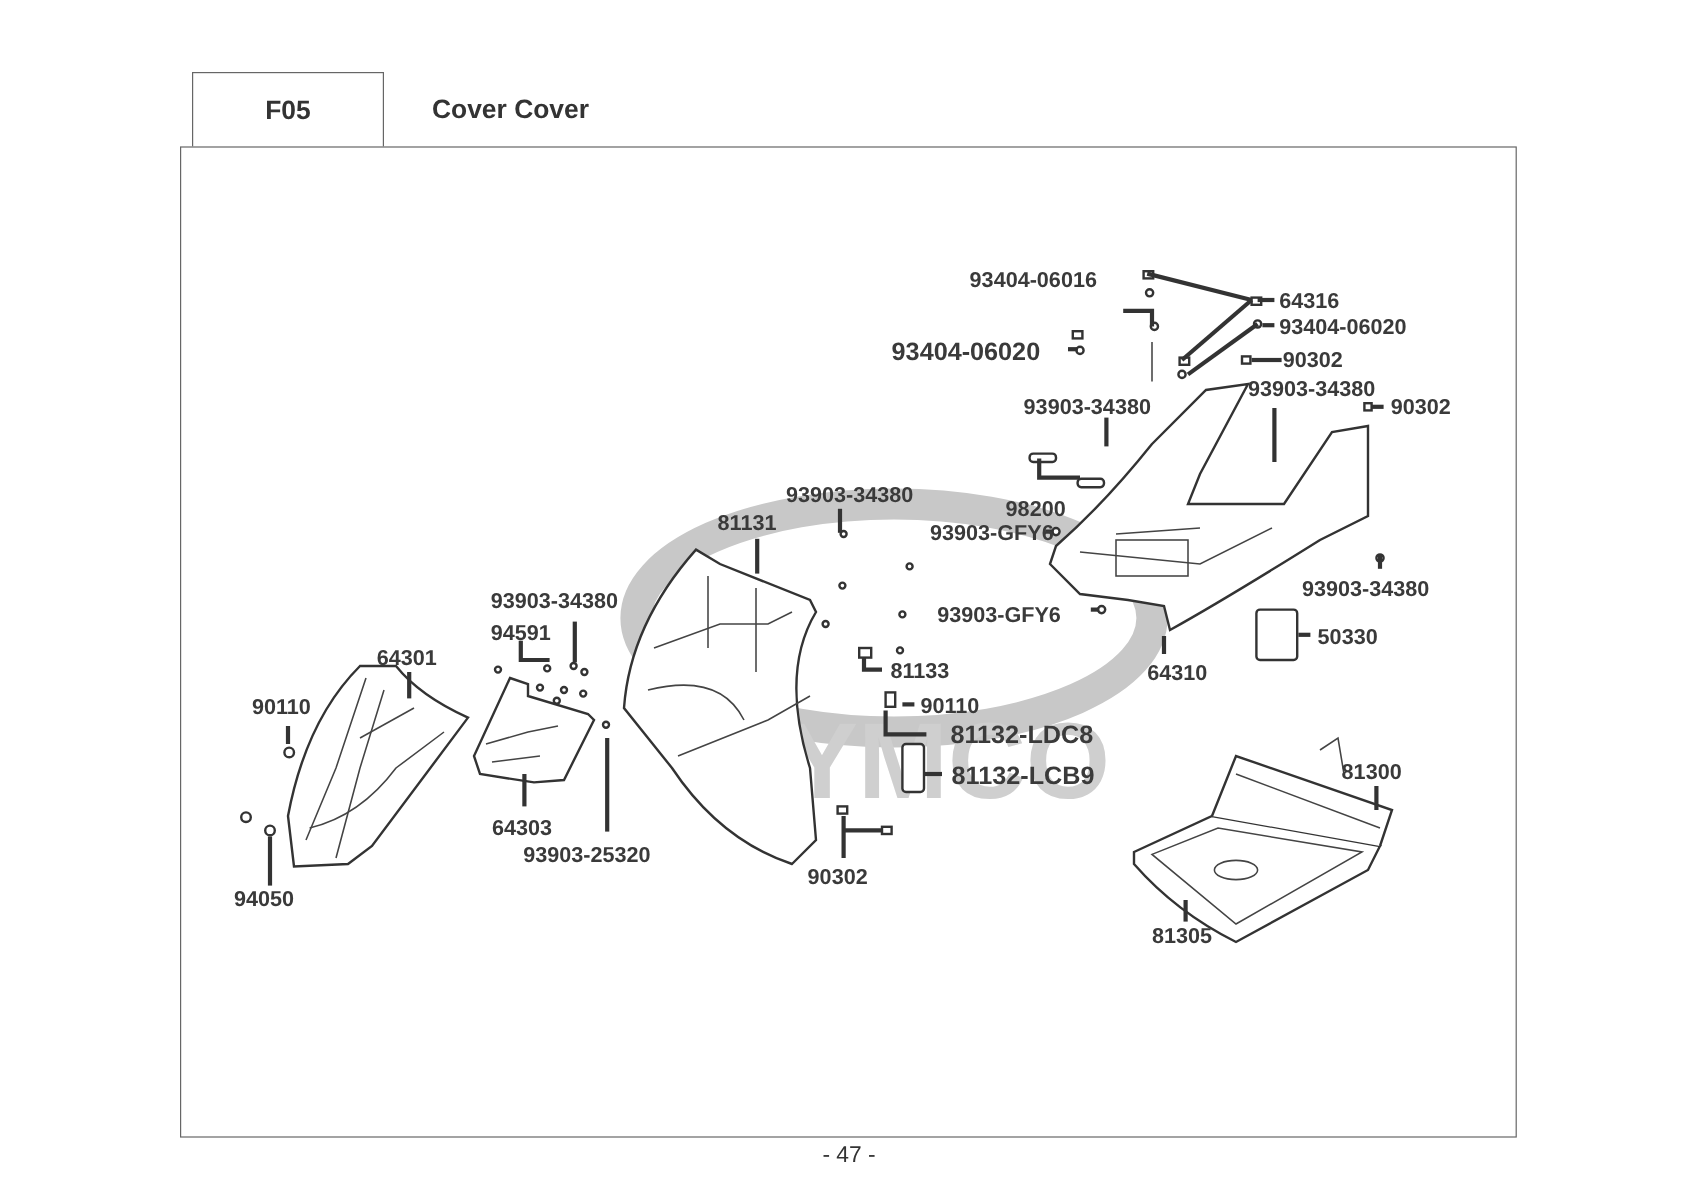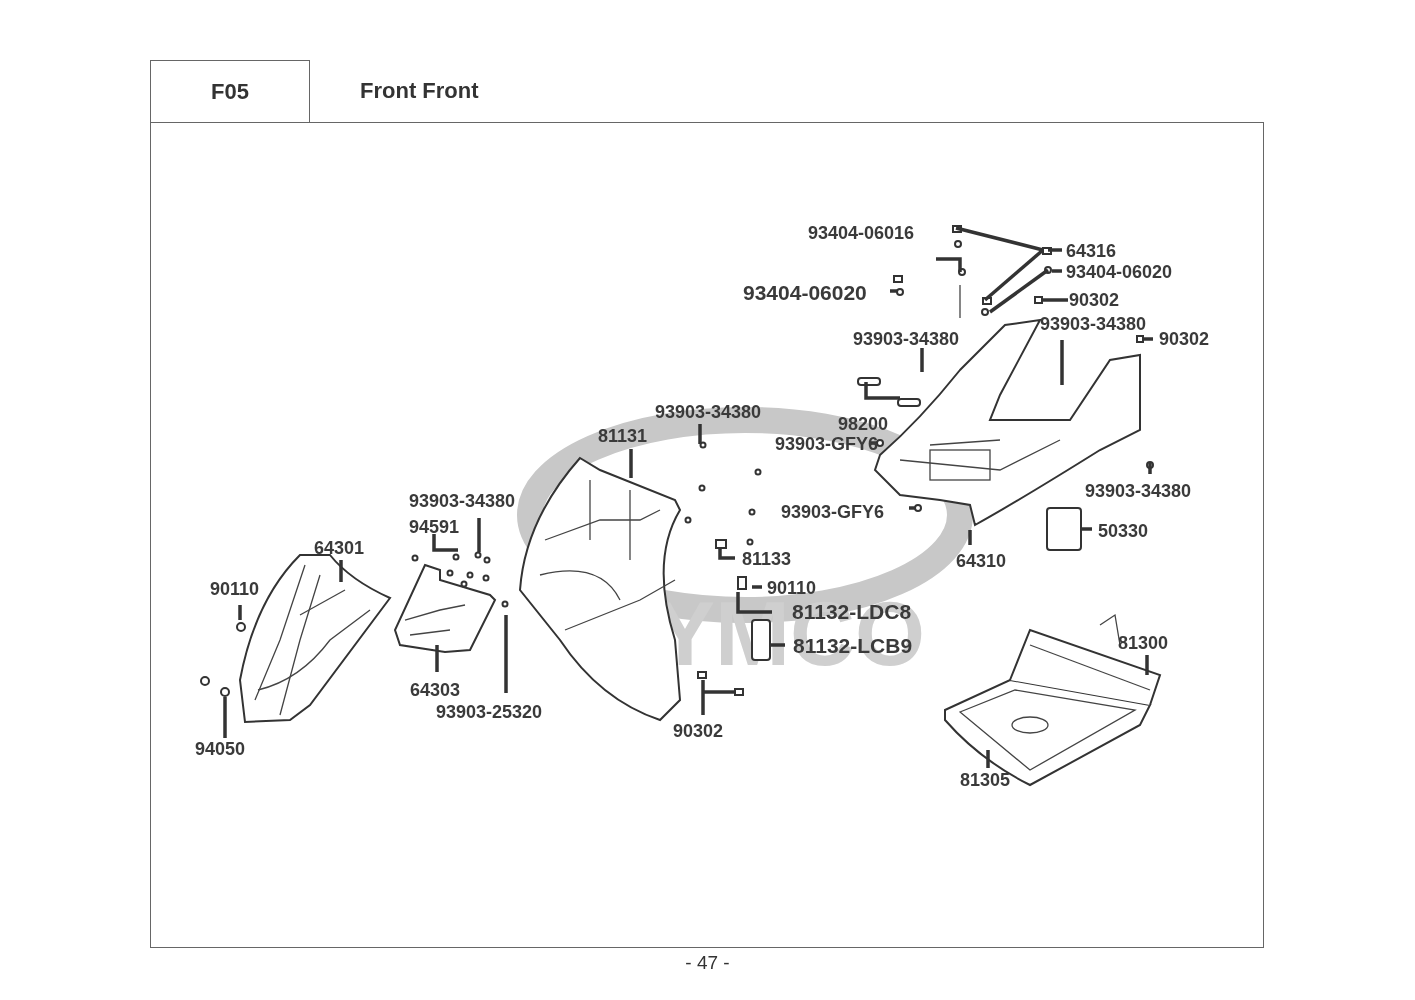--- a/index.html
+++ b/index.html
@@ -1,34 +1,34 @@
 <!DOCTYPE html>
 <html><head>
 <meta charset="utf-8">
 <style>
   html, body { margin:0; padding:0; background:#fff; }
   body { width:1415px; height:1000px; position:relative; overflow:hidden; font-family:"Liberation Sans", sans-serif; color:#333; }
-  .hdr-code { position:absolute; left:150px; top:60px; width:160px; height:62px; border:1px solid #666; border-bottom:none; box-sizing:border-box; display:flex; align-items:center; justify-content:center; font-weight:bold; font-size:22px; }
+  .hdr-code { position:absolute; left:160px; top:60px; width:160px; height:62px; border:1px solid #666; border-bottom:none; box-sizing:border-box; display:flex; align-items:center; justify-content:center; font-weight:bold; font-size:22px; }
   .hdr-title { position:absolute; left:360px; top:78px; font-weight:bold; font-size:22px; }
   .frame { position:absolute; left:150px; top:122px; width:1114px; height:826px; border:1px solid #666; box-sizing:border-box; }
   .page-num { position:absolute; left:0; width:1415px; top:952px; text-align:center; font-weight:normal; font-size:19px; }
   svg.diagram { position:absolute; left:0; top:0; }
   .lbl { font-family:"Liberation Sans", sans-serif; font-weight:bold; fill:#3a3a3a; font-size:18px; }
   .lbl.big { font-size:21px; }
   .ld { stroke:#333; stroke-width:3.5; fill:none; }
   .part { stroke:#333; stroke-width:2; fill:#fff; }
   .thin { stroke:#444; stroke-width:1.3; fill:none; }
   .wm { fill:none; stroke:#c8c8c8; stroke-width:26; }
   .wmtext { fill:#cfcfcf; font-family:"Liberation Sans", sans-serif; font-weight:bold; font-size:90px; }
 </style>
 </head>
 <body>
 
 <div class="hdr-code">F05</div>
-<div class="hdr-title">Front Front</div>
+<div class="hdr-title">Cover Cover</div>
 <div class="frame"></div>
 
 <svg class="diagram" width="1415" height="1000">
 
   <g>
     <ellipse class="wm" cx="745" cy="515" rx="215" ry="95"></ellipse>
     <text class="wmtext" x="590" y="665">KYMCO</text>
   </g>
 
   <g>

